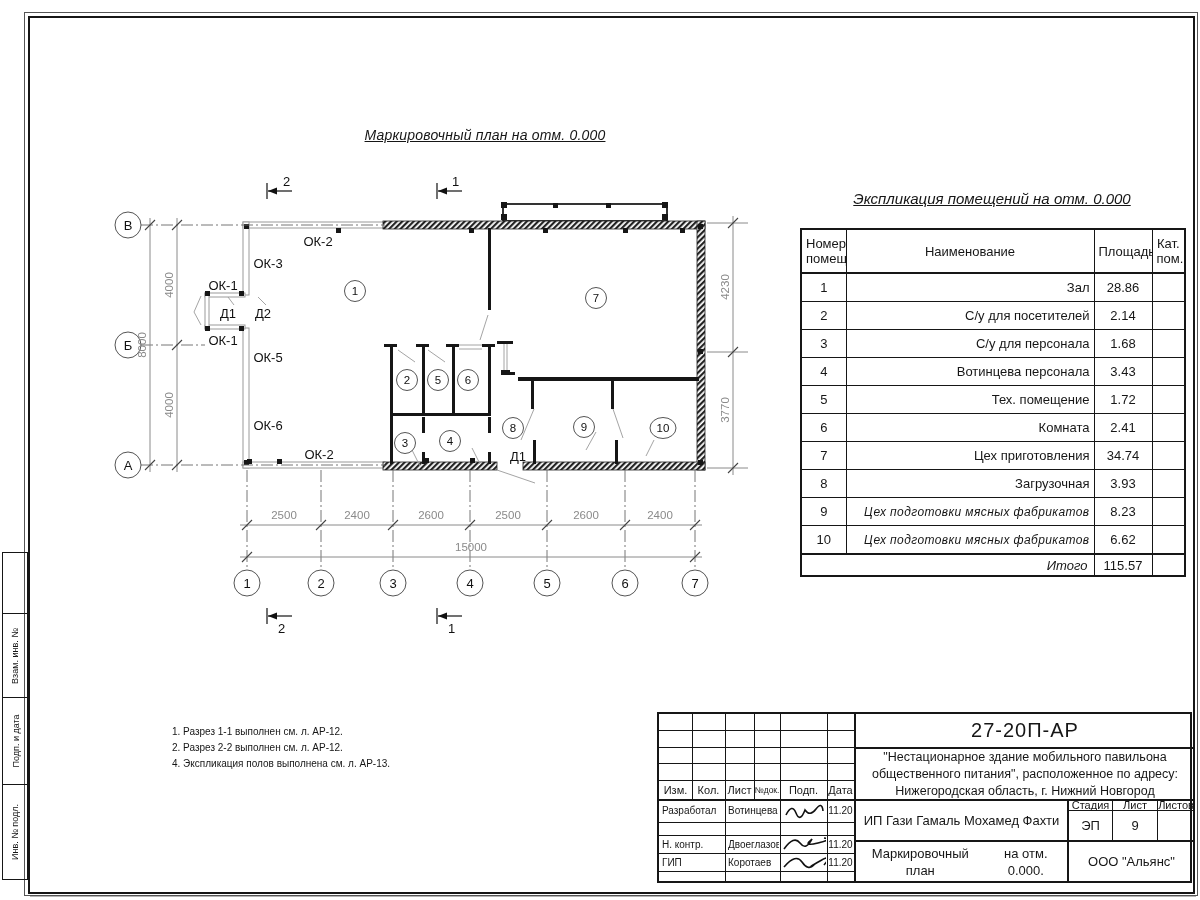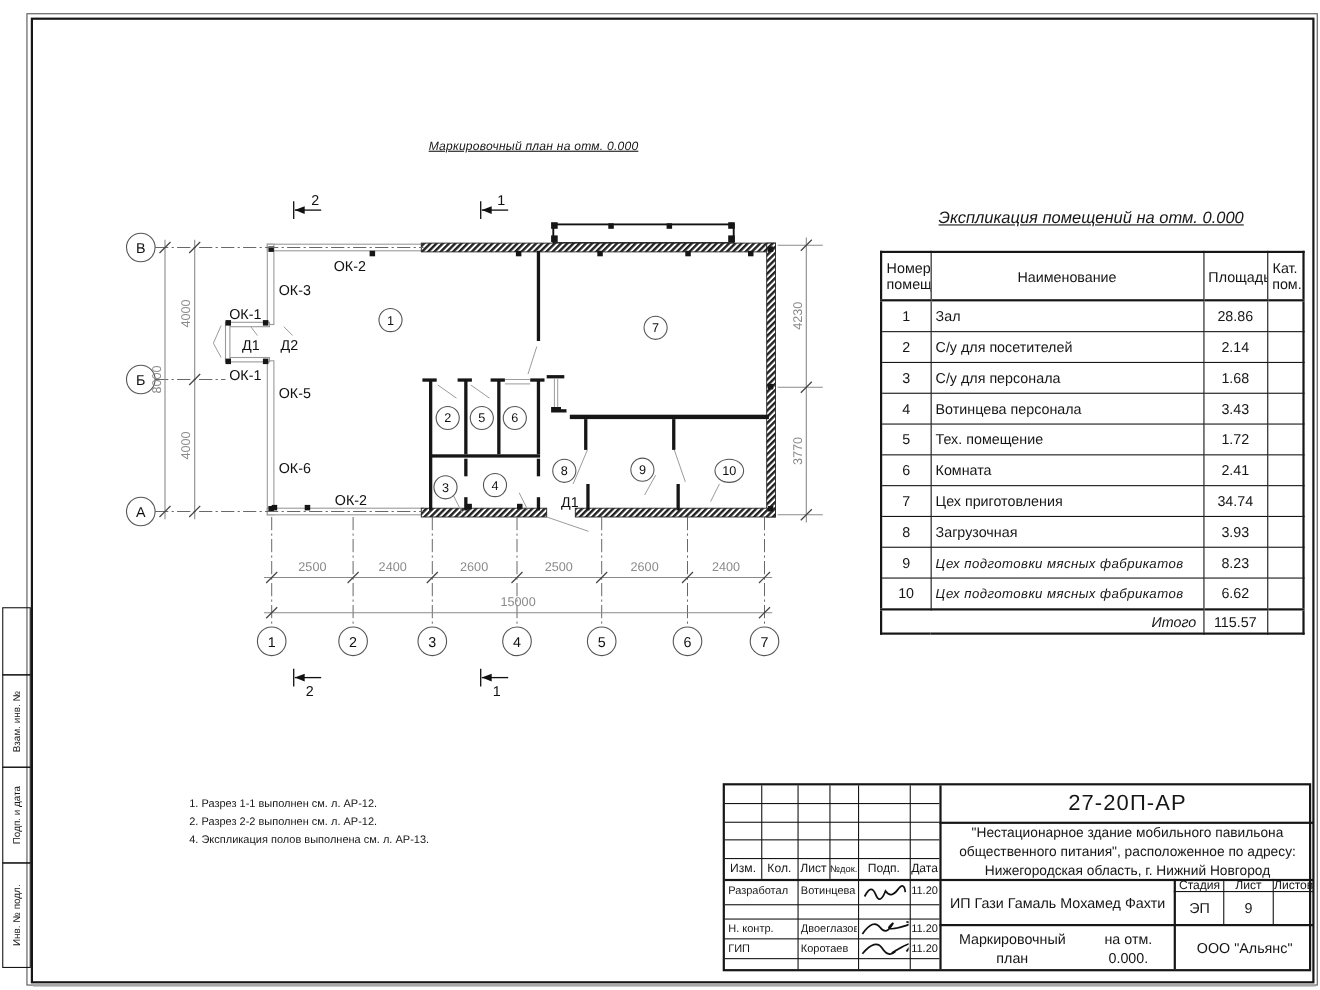--- a/index.html
+++ b/index.html
@@ -10,29 +10,29 @@
   .outer-edge{position:absolute;left:24px;top:12px;width:1172px;height:882px;border:1px solid #555;}
   .frame{position:absolute;left:28px;top:16px;width:1163px;height:874px;border:2px solid #161616;}
   .sheet-shadow{position:absolute;left:30px;top:896px;width:1166px;height:1px;background:#b5b5b5;}
   
   .margin-cells{position:absolute;left:2px;top:553px;width:26px;height:330px;}
   .mcell{position:relative;box-sizing:border-box;border:1px solid #161616;margin-top:-1px;
          display:flex;align-items:center;justify-content:center;overflow:hidden;}
   .mcell .rot{transform:rotate(-90deg);white-space:nowrap;font-size:9px;color:#161616;}
   
   .plan-title{position:absolute;left:330px;top:127px;width:310px;text-align:center;
-              font-size:11px;font-style:italic;text-decoration:underline;letter-spacing:.2px;}
+              font-size:14px;font-style:italic;text-decoration:underline;letter-spacing:.2px;}
   .table-title{position:absolute;left:800px;top:190px;width:384px;text-align:center;
                font-size:15px;font-style:italic;text-decoration:underline;}
   
   .spec-table{position:absolute;left:800px;top:228px;width:384px;border-collapse:collapse;
               border:2px solid #161616;font-size:13px;table-layout:fixed;}
   .spec-table th,.spec-table td{border:1px solid #161616;padding:0 4px;overflow:hidden;}
   .spec-table thead th{height:42px;font-weight:normal;text-align:center;border-bottom:2px solid #161616;}
-  .spec-table tbody td{height:27px;}
+  .spec-table tbody td{height:27px;text-align:right;}
   .spec-table .c-num{text-align:center;}
   .spec-table .c-area{text-align:center;}
   .spec-table tfoot td{height:20px;border-top:2px solid #161616;}
   .spec-table .total-label{text-align:right;font-style:italic;padding-right:6px;}
   tr.gost td.c-name{font-style:italic;font-size:12px;letter-spacing:.4px;}
   
   .notes{position:absolute;left:172px;top:704px;width:342px;font-size:10px;line-height:16px;margin-top:20px;}
   .note{padding-left:17px;text-indent:-17px;}
   
   .tblock{position:absolute;left:657px;top:712px;width:535px;height:171px;

